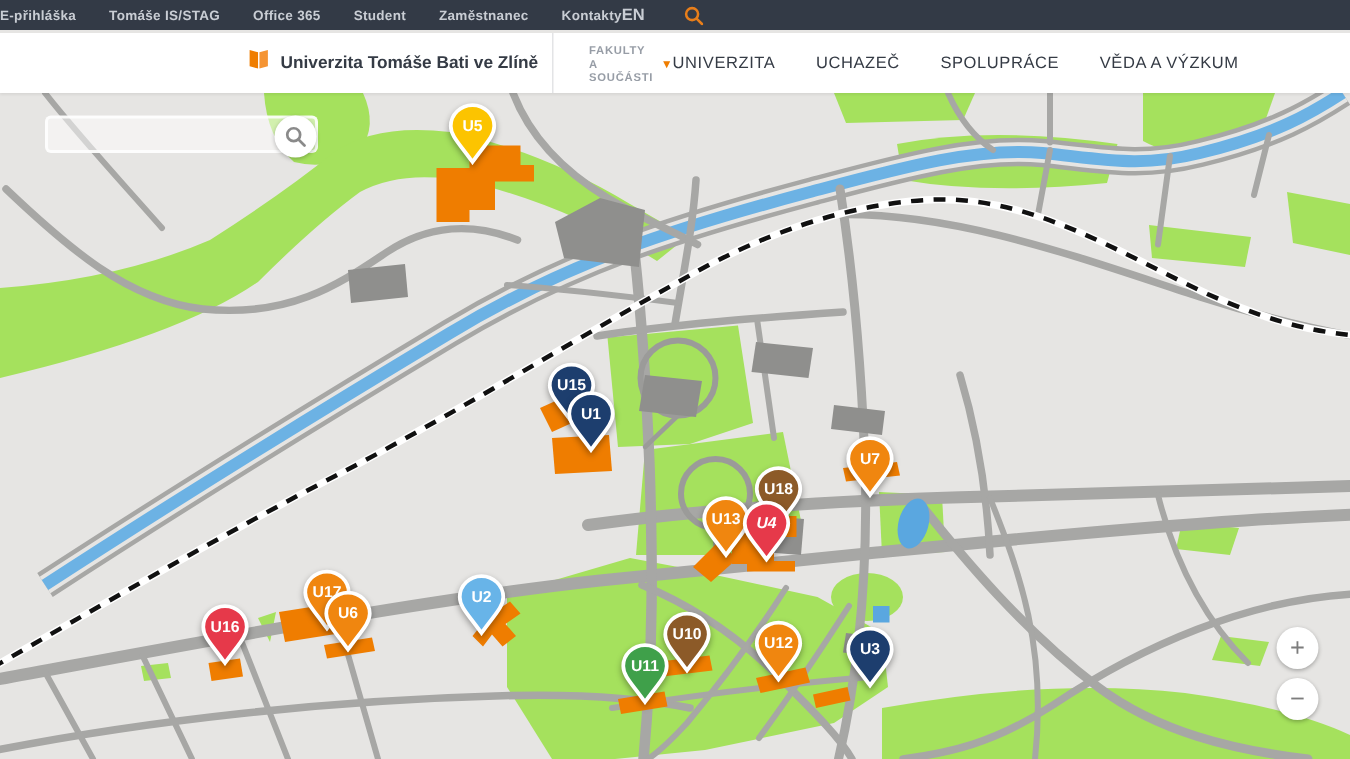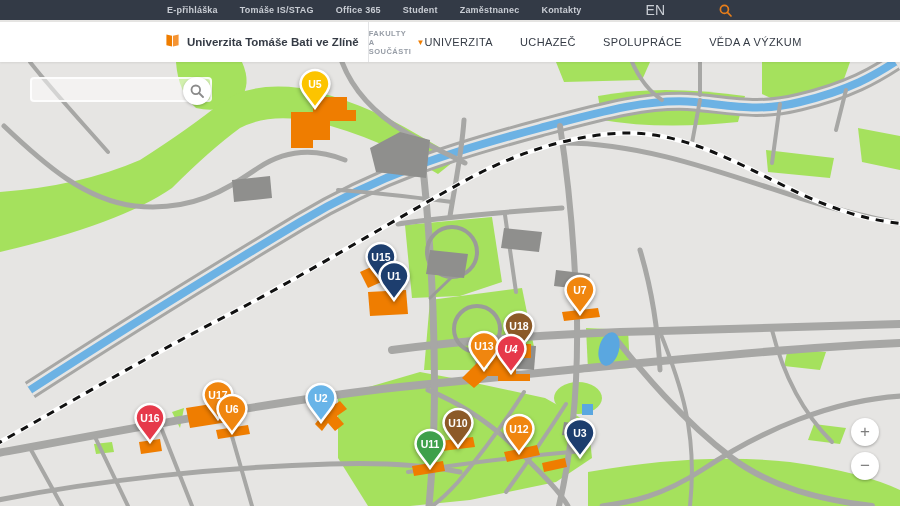--- a/index.html
+++ b/index.html
@@ -1,32 +1,32 @@
 <!DOCTYPE html>
 <html><head>
 <meta charset="utf-8">
 <style>
   * { margin:0; padding:0; box-sizing:border-box; }
   html,body { width:900px; height:506px; overflow:hidden; font-family:"Liberation Sans", sans-serif; }
   .stage { position:relative; width:900px; height:506px; background:#e6e5e3; }
 
   
   .topbar { position:absolute; top:0; left:0; width:900px; height:20px; background:#333a46;
-            display:flex; align-items:center; justify-content:flex-end; padding-right:168px; z-index:40;gap:28px; }
+            display:flex; align-items:center; padding-right:168px; z-index:40; }
   .topbar-links { display:flex; gap:22px; align-items:center; }
   .topbar-links a { font-size:9px; font-weight:bold; color:#c9cdd4; text-decoration:none; letter-spacing:.2px; cursor:pointer; }
-  .lang { font-size:14px; font-weight:normal; color:#c9cdd4; margin-left:36px; cursor:pointer; }
+  .lang { font-size:11px; font-weight:bold; color:#c9cdd4; cursor:pointer; }
   .topbar-search { margin-left:26px; cursor:pointer; display:flex; align-items:center; }
 
   
   .header { position:absolute; top:22px; left:0; width:900px; height:40px; background:#ffffff;
             display:flex; align-items:center; z-index:40; box-shadow:0 1px 2px rgba(0,0,0,.08); }
   .brand-wrap { display:flex; align-items:center; margin-left:165px; cursor:pointer; }
   .brand-text { font-size:11.5px; font-weight:bold; color:#353b45; margin-left:7px; white-space:nowrap; }
-  .faculties { display:flex; align-items:center; margin-left:10px; cursor:pointer; }
+  .faculties { display:flex; align-items:center; margin-left:34px; cursor:pointer; }
   .faculties-label { font-size:7.5px; font-weight:bold; color:#979da6; letter-spacing:.5px; }
   .caret { color:#ef7d00; font-size:8px; margin-left:5px; }
   .header-divider { position:absolute; left:368px; top:0; width:1px; height:40px; background:#e3e4e6; }
   .header-nav { display:flex; gap:27px; margin-left:auto; padding-right:168px; }
   .header-nav a { font-size:11px; font-weight:normal; color:#353b45; letter-spacing:.4px; text-decoration:none; cursor:pointer; white-space:nowrap; }
 
   
   .map { position:absolute; top:62px; left:0; width:900px; height:444px; background:#e6e5e3; overflow:hidden;padding-left:46px; }
   .map svg.base { position:absolute; top:0; left:0; }
 
@@ -219,21 +219,21 @@
     <div id="markers">
         <div class="marker" style="left: 315px; top: 48px; z-index: 110;"><svg width="34" height="42" viewBox="0 0 34 42">
             <path d="M17,2 C9,2 2.5,8.5 2.5,16 C2.5,22.5 8,27.5 17,40 C26,27.5 31.5,22.5 31.5,16 C31.5,8.5 25,2 17,2 Z" fill="#fcc400" stroke="#ffffff" stroke-width="2.5"></path>
           </svg><span class="pin-label">U5</span></div>
         <div class="marker" style="left: 381px; top: 221px; z-index: 283;"><svg width="34" height="42" viewBox="0 0 34 42">
             <path d="M17,2 C9,2 2.5,8.5 2.5,16 C2.5,22.5 8,27.5 17,40 C26,27.5 31.5,22.5 31.5,16 C31.5,8.5 25,2 17,2 Z" fill="#1d3e6e" stroke="#ffffff" stroke-width="2.5"></path>
           </svg><span class="pin-label">U15</span></div>
         <div class="marker" style="left: 394px; top: 240px; z-index: 302;"><svg width="34" height="42" viewBox="0 0 34 42">
             <path d="M17,2 C9,2 2.5,8.5 2.5,16 C2.5,22.5 8,27.5 17,40 C26,27.5 31.5,22.5 31.5,16 C31.5,8.5 25,2 17,2 Z" fill="#1d3e6e" stroke="#ffffff" stroke-width="2.5"></path>
           </svg><span class="pin-label">U1</span></div>
-        <div class="marker" style="left: 580px; top: 254px; z-index: 316;"><svg width="34" height="42" viewBox="0 0 34 42">
+        <div class="marker" style="left: 580px; top: 270px; z-index: 316;"><svg width="34" height="42" viewBox="0 0 34 42">
             <path d="M17,2 C9,2 2.5,8.5 2.5,16 C2.5,22.5 8,27.5 17,40 C26,27.5 31.5,22.5 31.5,16 C31.5,8.5 25,2 17,2 Z" fill="#f0860f" stroke="#ffffff" stroke-width="2.5"></path>
           </svg><span class="pin-label">U7</span></div>
         <div class="marker" style="left: 519px; top: 290px; z-index: 352;"><svg width="34" height="42" viewBox="0 0 34 42">
             <path d="M17,2 C9,2 2.5,8.5 2.5,16 C2.5,22.5 8,27.5 17,40 C26,27.5 31.5,22.5 31.5,16 C31.5,8.5 25,2 17,2 Z" fill="#8c5a28" stroke="#ffffff" stroke-width="2.5"></path>
           </svg><span class="pin-label">U18</span></div>
         <div class="marker" style="left: 484px; top: 310px; z-index: 372;"><svg width="34" height="42" viewBox="0 0 34 42">
             <path d="M17,2 C9,2 2.5,8.5 2.5,16 C2.5,22.5 8,27.5 17,40 C26,27.5 31.5,22.5 31.5,16 C31.5,8.5 25,2 17,2 Z" fill="#f0860f" stroke="#ffffff" stroke-width="2.5"></path>
           </svg><span class="pin-label">U13</span></div>
         <div class="marker" style="left: 511px; top: 313px; z-index: 375; font-style: italic;"><svg width="34" height="42" viewBox="0 0 34 42">
             <path d="M17,2 C9,2 2.5,8.5 2.5,16 C2.5,22.5 8,27.5 17,40 C26,27.5 31.5,22.5 31.5,16 C31.5,8.5 25,2 17,2 Z" fill="#e6394a" stroke="#ffffff" stroke-width="2.5"></path>

